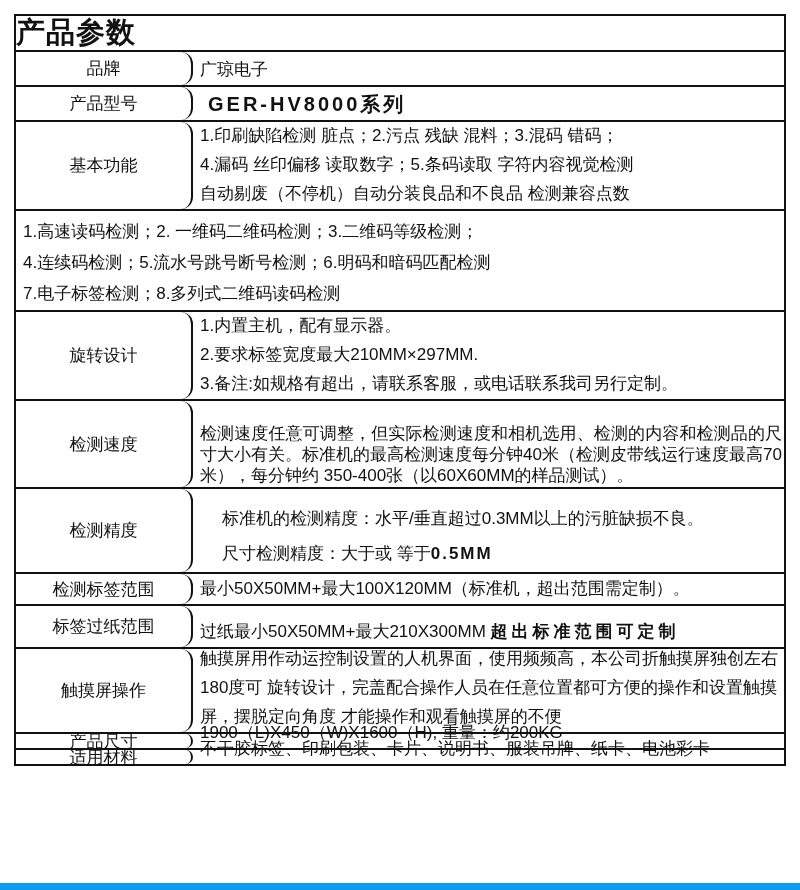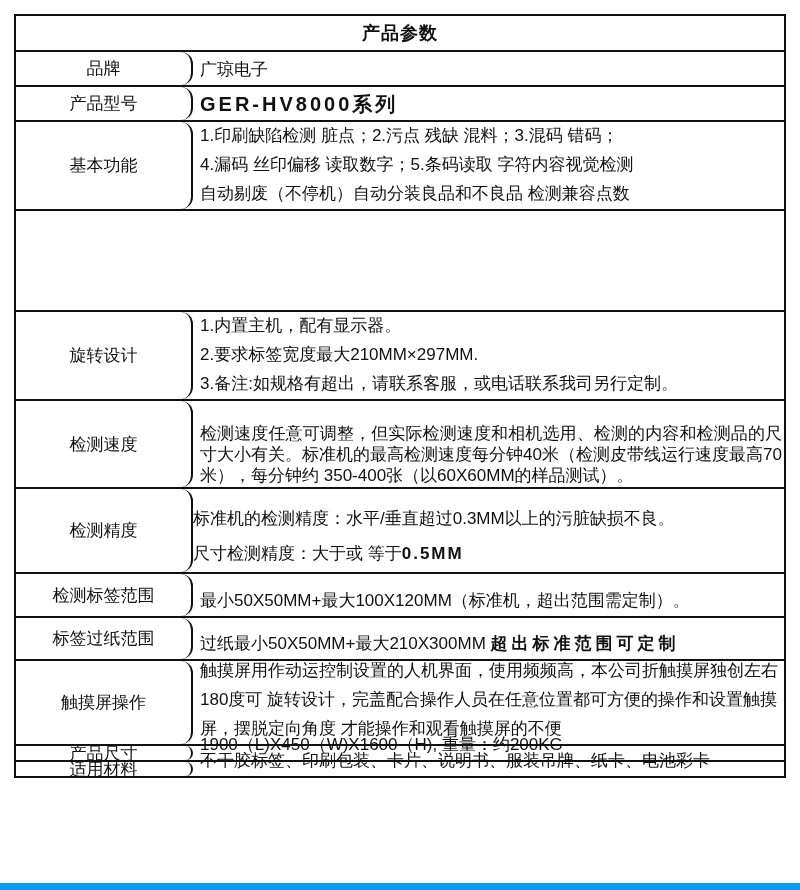--- a/index.html
+++ b/index.html
@@ -4,40 +4,40 @@
 <style>
   * { margin:0; padding:0; box-sizing:border-box; }
   html,body { width:800px; height:890px; background:#ffffff; overflow:hidden; }
   body { position:relative; font-family:"Liberation Sans","DejaVu Sans",sans-serif; color:#111; }
 
   .spec-table{
     position:absolute; left:14px; top:14px; width:772px;
     border:2px solid #111; background:#fff;
   }
   .title-row{
-    height:34px; display:flex; align-items:center; justify-content:center;
-    font-size:18px; font-weight:bold; letter-spacing:1px;
+    height:34px; display:flex; align-items:center; justify-content:flex-start;
+    font-size:29px; font-weight:bold; letter-spacing:1px;
   }
   .row{ display:flex; border-top:2px solid #111; }
   .label{
     flex:0 0 177px; width:177px; border-right:2px solid #111;
     display:flex; align-items:center; justify-content:center;
     font-size:17px; text-align:center; padding:0 4px;border-radius:12px;
   }
   .value{
     flex:1; display:flex; flex-direction:column; justify-content:flex-end;
     font-size:17px; line-height:29px; padding:1px 4px 1px 7px;
   }
   .rh35{height:35px} .rh89{height:89px} .rh101{height:101px} .rh88{height:88px}
-  .rh85{height:85px} .rh42{height:44px} .rh43{height:43px} .rh33{height:16px} .rh30{height:16px}
+  .rh85{height:85px} .rh42{height:32px} .rh43{height:43px} .rh33{height:16px} .rh30{height:16px}
 
-  .model .value{ font-size:20px; font-weight:bold; letter-spacing:3px; }
+  .model .value{ font-size:20px; font-weight:bold; letter-spacing:3px;margin-left:8px; }
   .opt .value{ line-height:31px; }
   .speed .value{ line-height:21px; padding-right:2px; text-align:justify;border-radius:25px; }
-  .precision .value{ line-height:35px; padding-left:0; }
+  .precision .value{ line-height:35px; padding-left:29px; }
   .b{ font-weight:bold; }
   .ls2{ letter-spacing:2px; }
   .ls4{ letter-spacing:4px; }
 
   .accent-bar{
     position:absolute; left:0; top:883px; width:800px; height:7px;
   }
 </style>
 </head>
 <body>
@@ -65,20 +65,25 @@
   <div class="row rh89">
     <div class="label">基本功能</div>
     <div class="value">
       <div>1.印刷缺陷检测 脏点；2.污点 残缺 混料；3.混码 错码；</div>
       <div>4.漏码 丝印偏移 读取数字；5.条码读取 字符内容视觉检测</div>
       <div>自动剔废（不停机）自动分装良品和不良品 检测兼容点数</div>
     </div>
   </div>
 
   <div class="row rh101 opt">
+    <div class="value">
+      <div>1.高速读码检测；2. 一维码二维码检测；3.二维码等级检测；</div>
+      <div>4.连续码检测；5.流水号跳号断号检测；6.明码和暗码匹配检测</div>
+      <div>7.电子标签检测；8.多列式二维码读码检测</div>
+    </div>
   </div>
 
   <div class="row rh89">
     <div class="label">旋转设计</div>
     <div class="value">
       <div>1.内置主机，配有显示器。</div>
       <div>2.要求标签宽度最大210MM×297MM.</div>
       <div>3.备注:如规格有超出，请联系客服，或电话联系我司另行定制。</div>
     </div>
   </div>

